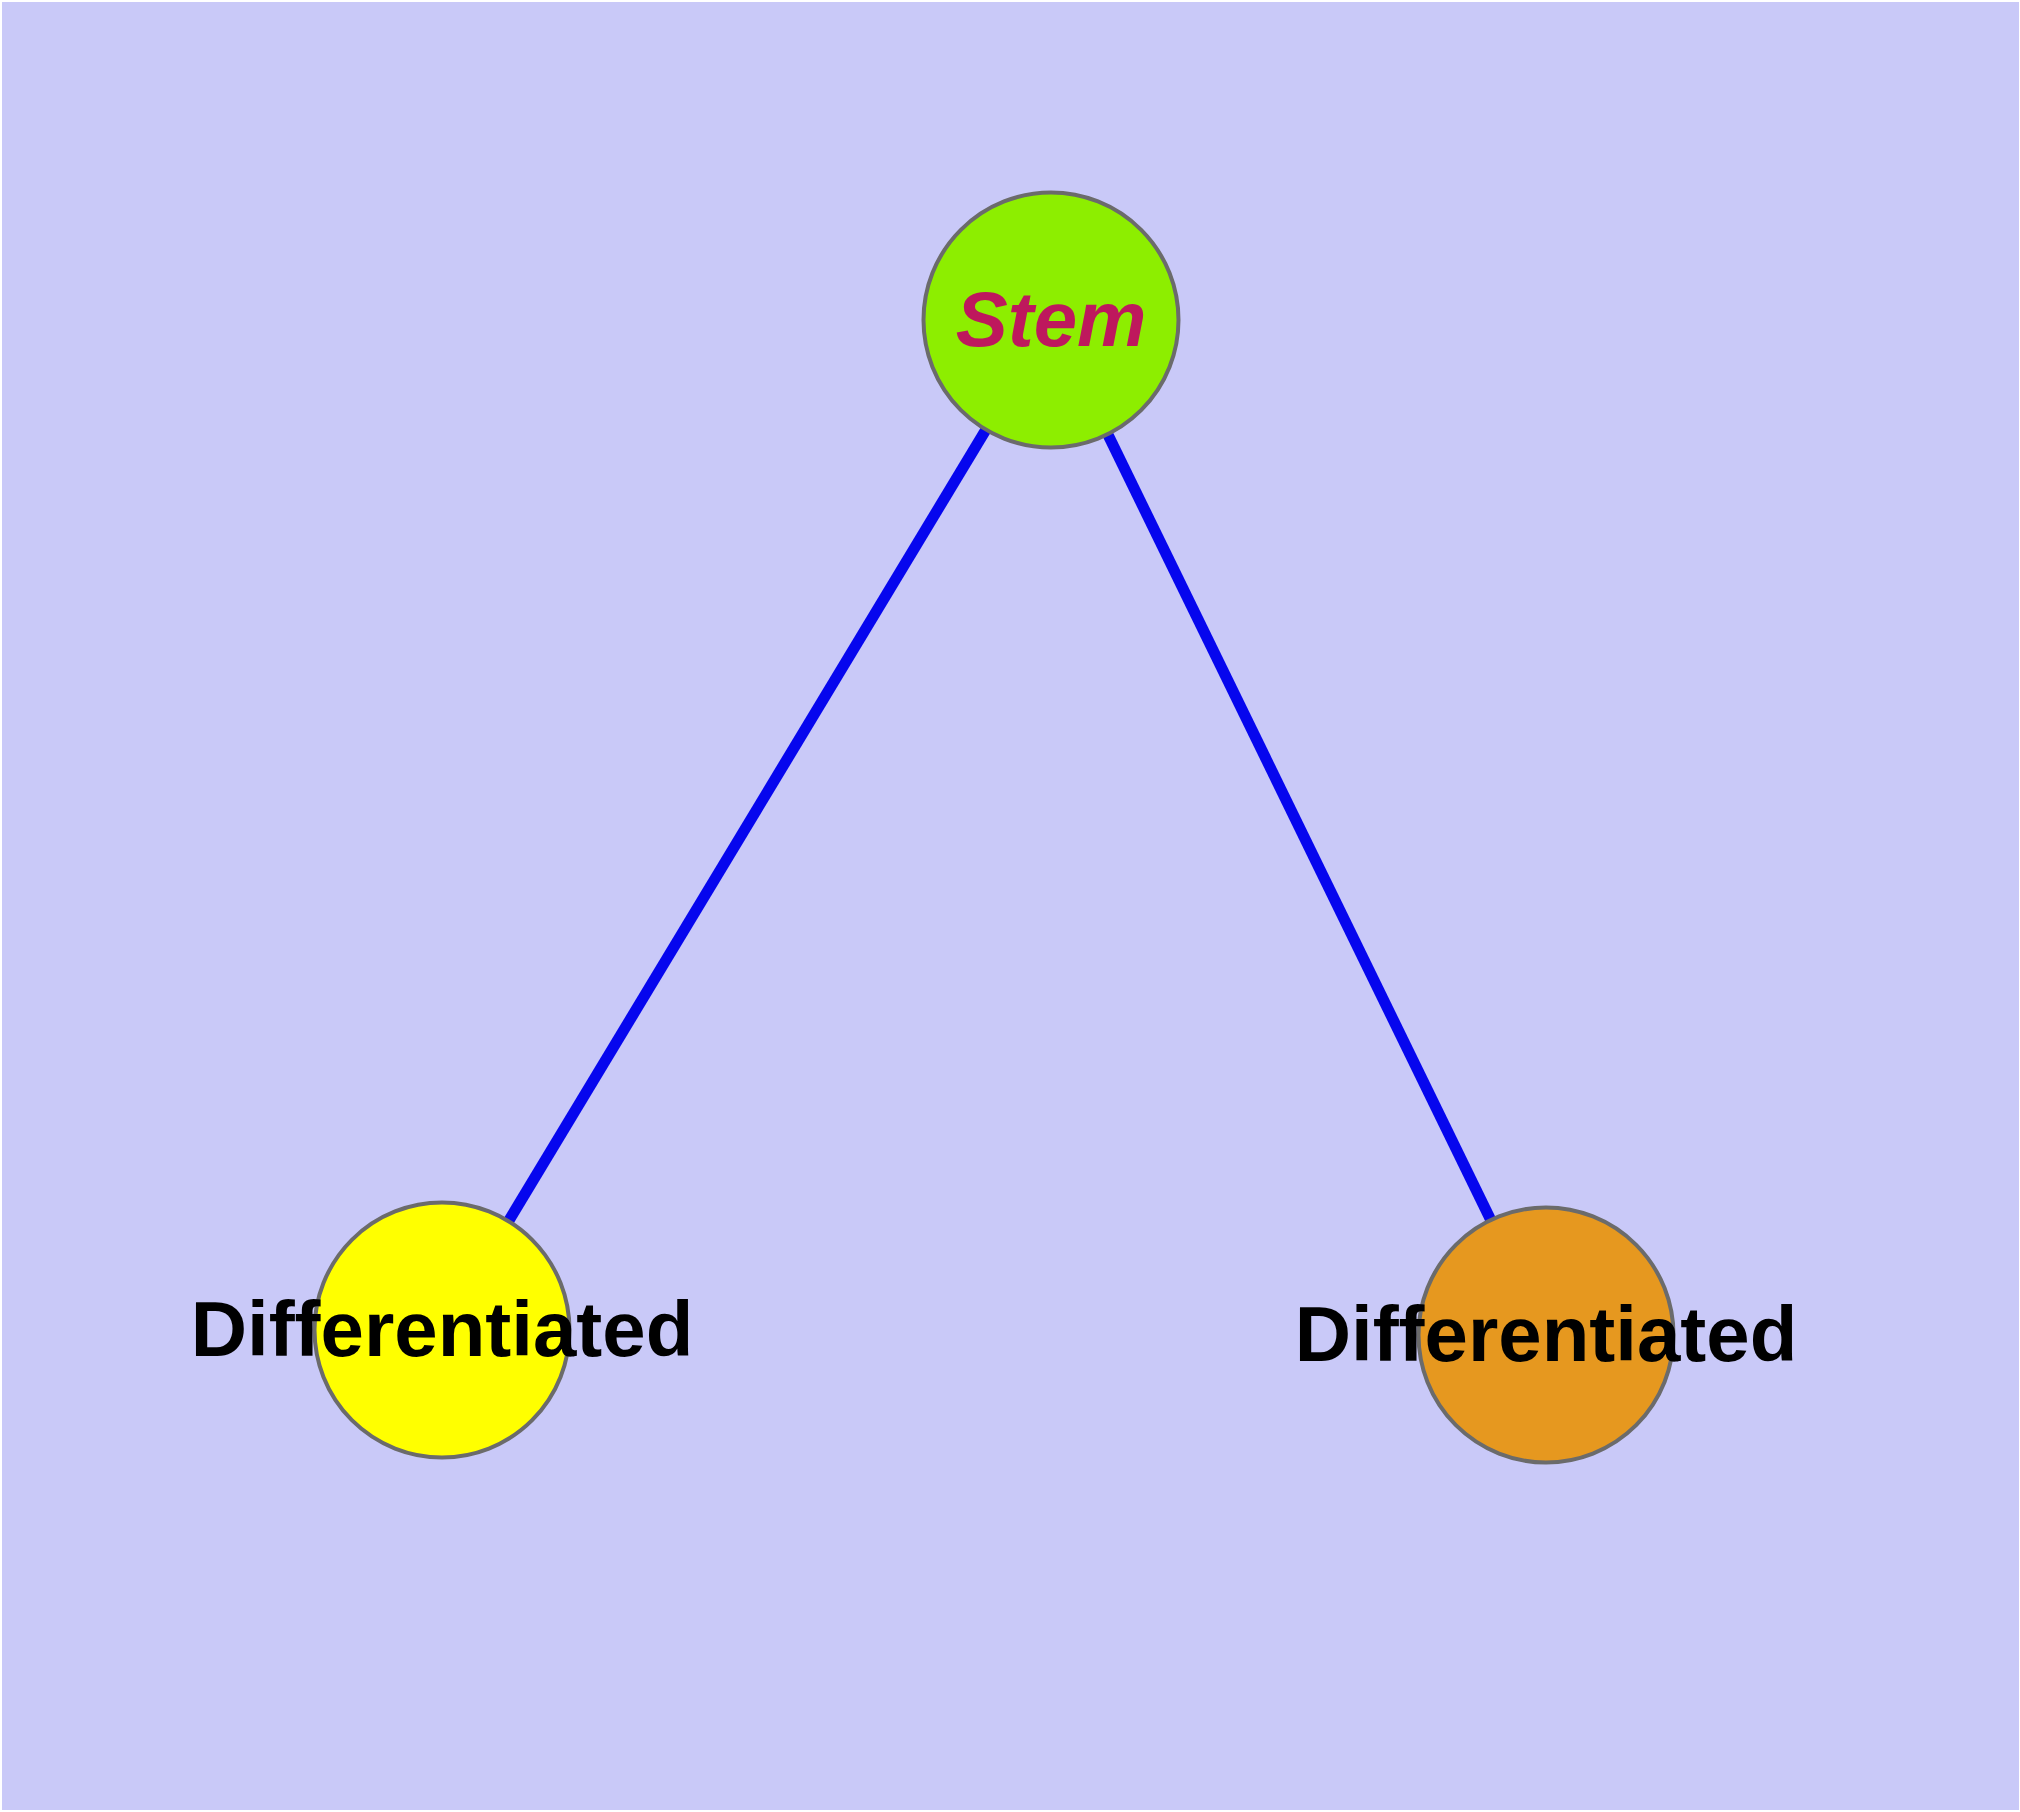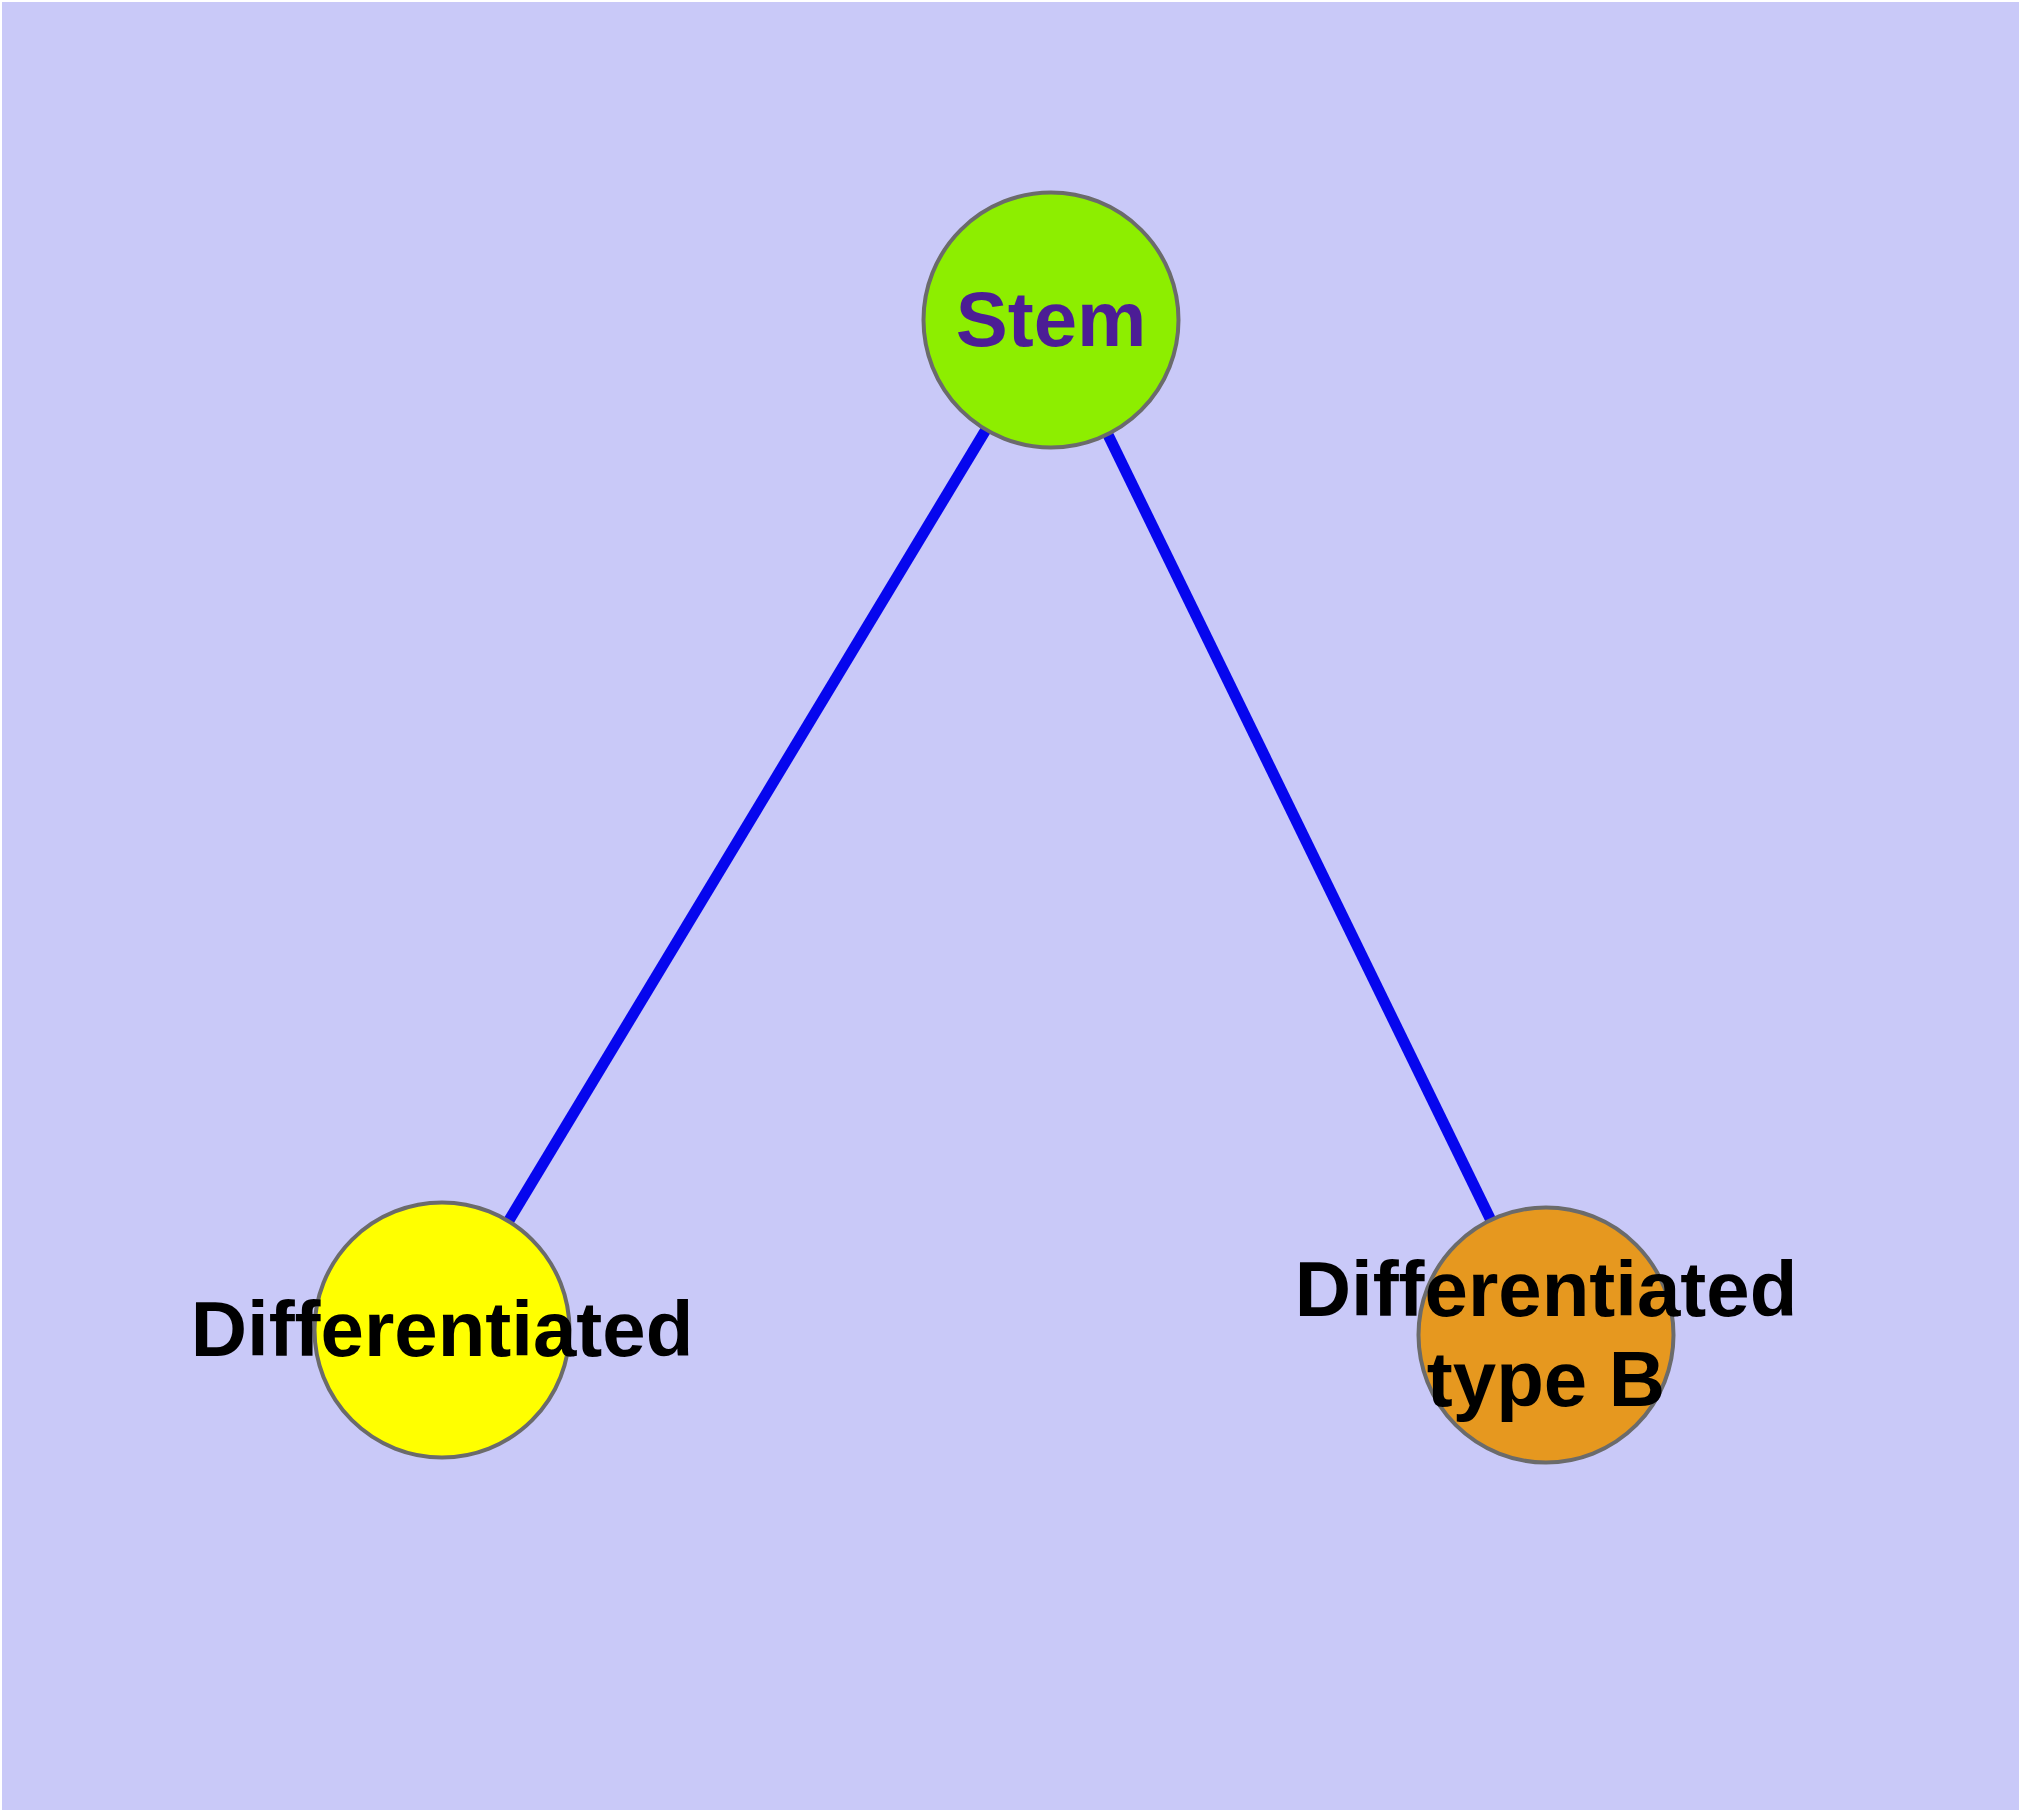--- a/index.html
+++ b/index.html
@@ -49,27 +49,26 @@
 
   <svg id="edges" xmlns="http://www.w3.org/2000/svg" viewBox="0 0 2378 2132" width="2015" height="1807">
     <line x1="1238" y1="375" x2="519" y2="1567" stroke="#0606ee" stroke-width="13"></line>
     <line x1="1238" y1="375" x2="1822" y2="1573" stroke="#0606ee" stroke-width="13"></line>
   </svg>
 
   <div class="node" style="left: 1049px; top: 318px; width: 259px; height: 259px; background: rgb(141, 238, 0); border-color: rgb(107, 107, 107);"></div>
   <div class="node" style="left: 440px; top: 1328px; width: 259px; height: 259px; background: rgb(255, 255, 0); border-color: rgb(107, 107, 107);"></div>
   <div class="node" style="left: 1544px; top: 1333px; width: 259px; height: 259px; background: rgb(230, 152, 31); border-color: rgb(107, 107, 107);"></div>
 
-  <div class="node-label" style="left: 1049px; top: 318px; color: #4c1d95;">
+  <div class="node-label" style="left: 1049px; top: 318px; color: #be185d; font-style: italic;">
     <span class="label-line">Stem</span>
   </div>
 
   <div class="node-label" style="left: 440px; top: 1328px; color: rgb(0, 0, 0);">
     <span class="label-line">Differentiated</span>
   </div>
 
   <div class="node-label" style="left: 1544px; top: 1333px; color: rgb(0, 0, 0);">
     <span class="label-line">Differentiated</span>
-    <span class="label-line">type B</span>
   </div>
 
 </div>
 
 
 </body></html>

